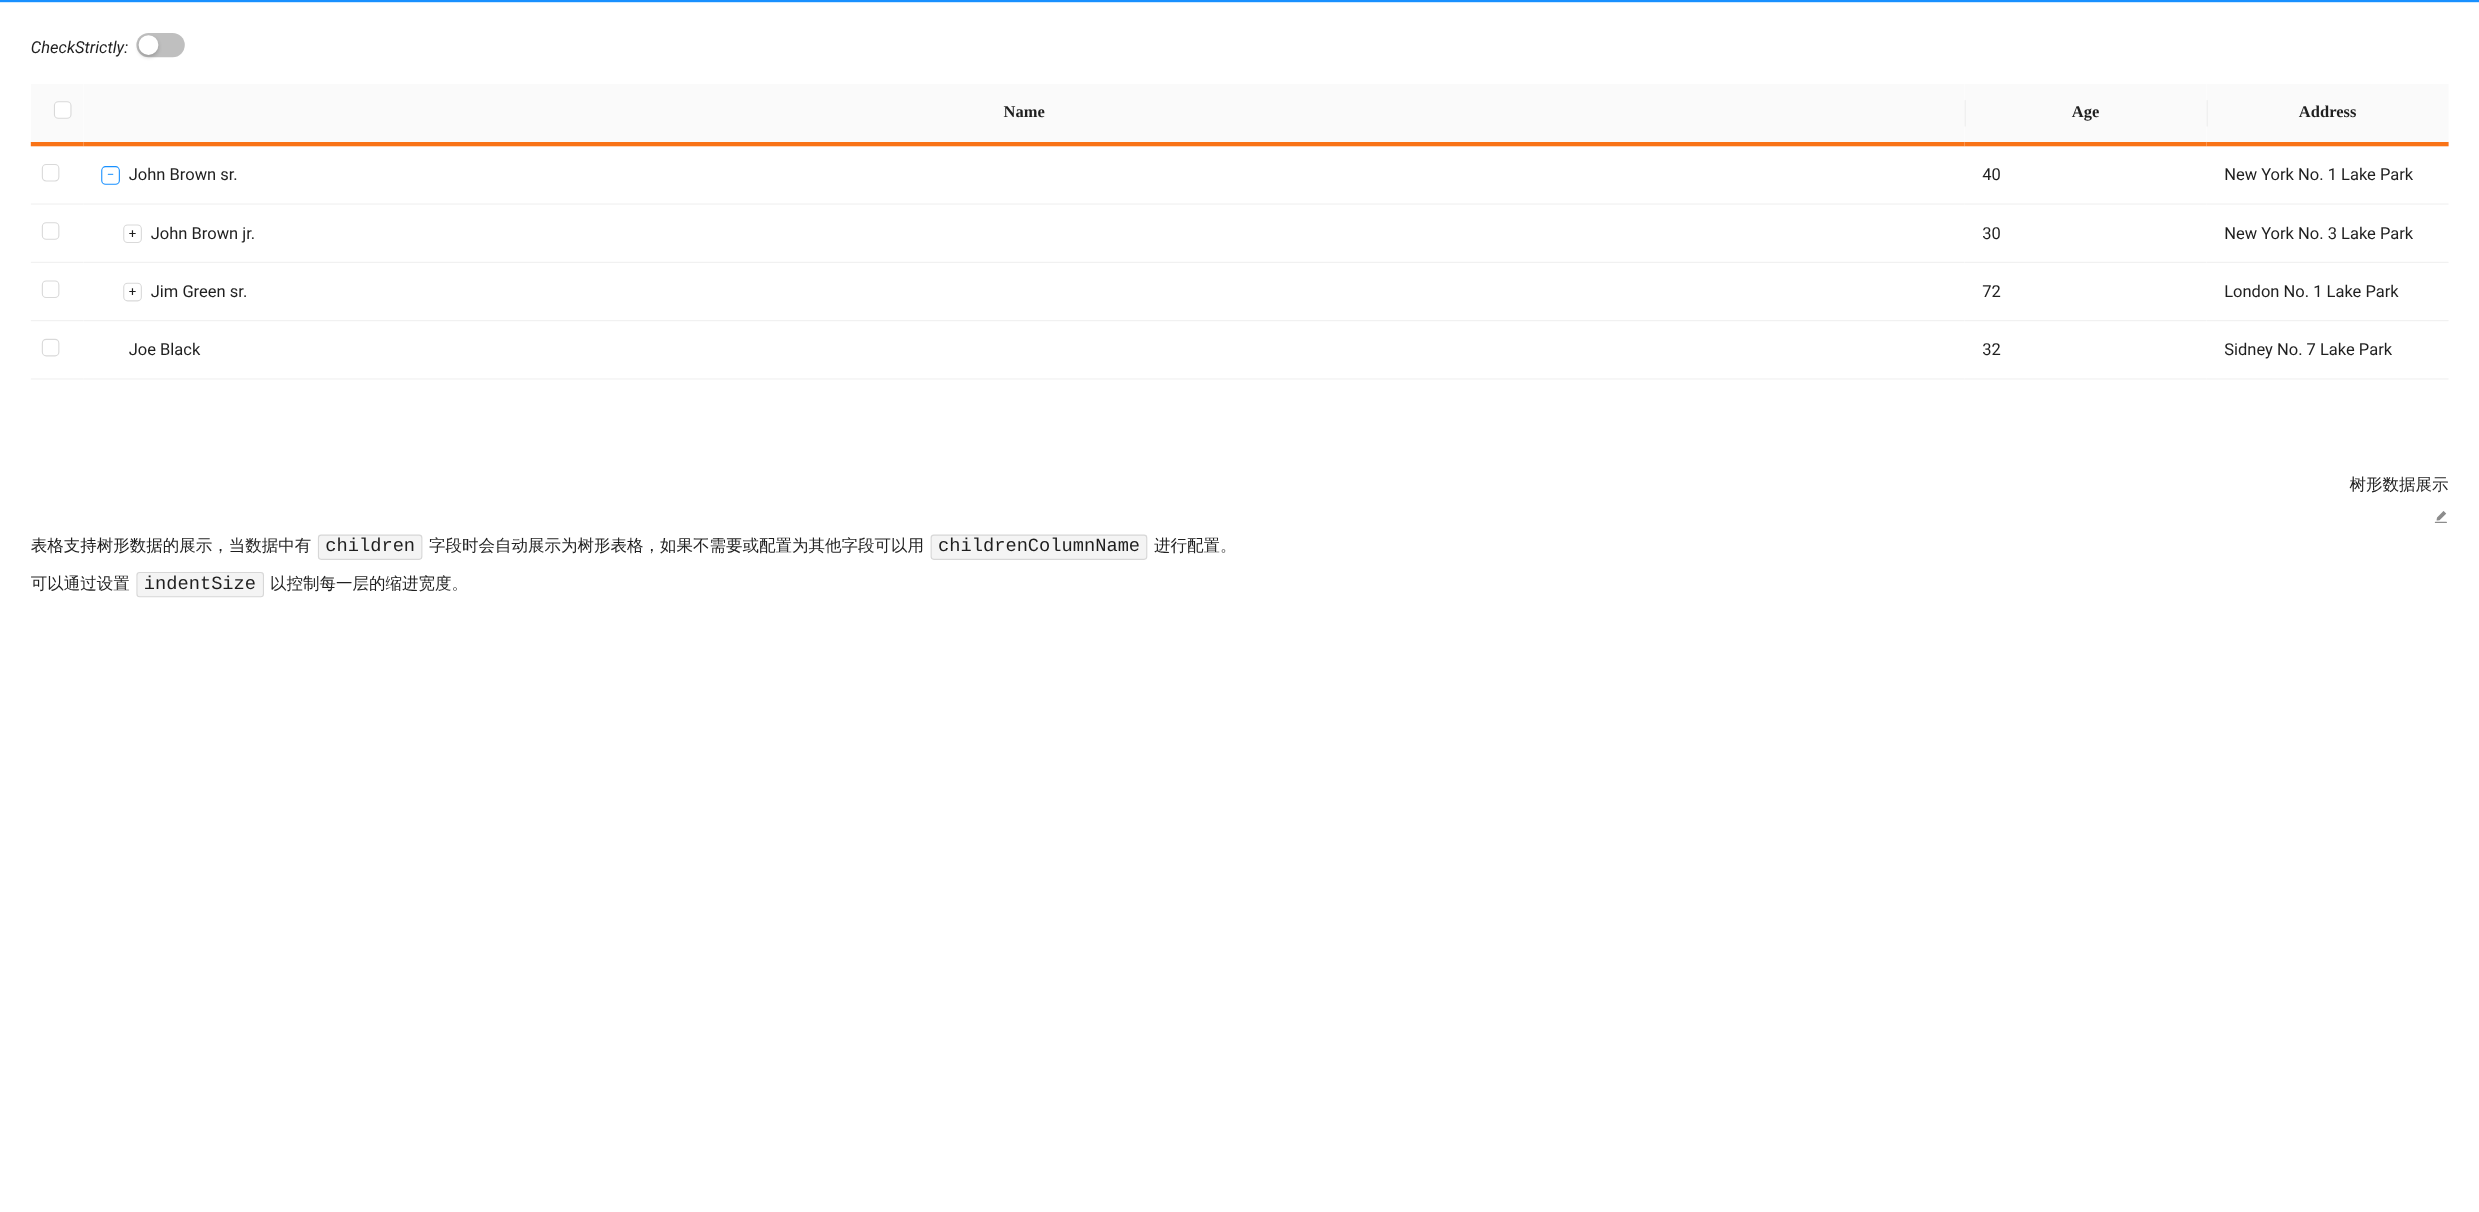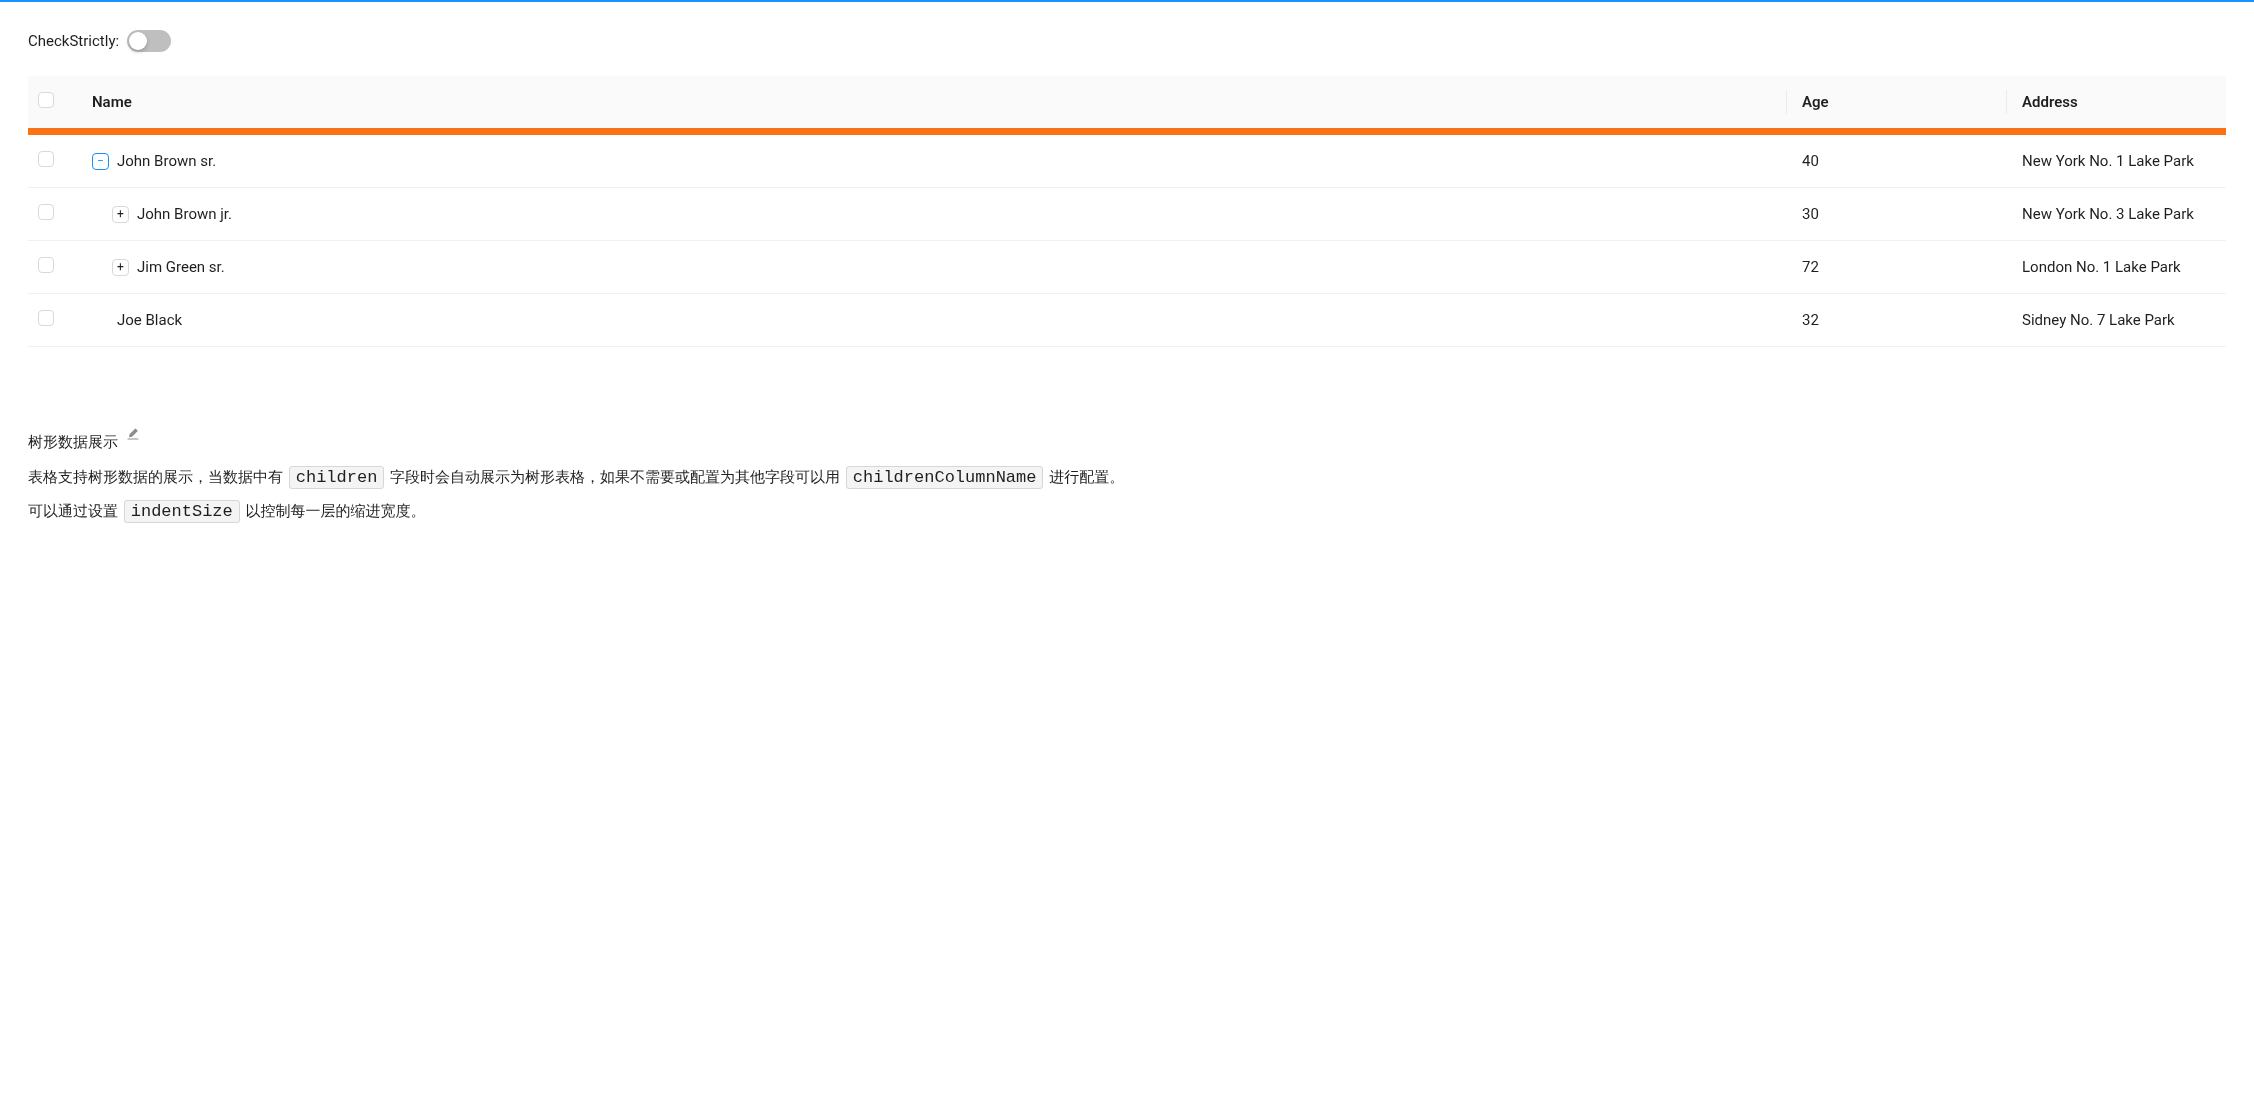--- a/index.html
+++ b/index.html
@@ -8,24 +8,25 @@
       font-size: 14px;
       color: rgba(0,0,0,0.88);
       background: #fff;
       border-top: 2px solid #1890ff;
     }
     .container {
       padding: 28px 28px 0 28px;
     }
     .toggle-row {
       display: flex;
-      align-items: center;
+      align-items: flex-end;
       gap: 8px;
       font-size: 15px;
       margin-bottom: 24px;
+      font-style: italic;
     }
     .switch {
       position: relative;
       width: 44px;
       height: 22px;
       background: rgba(0,0,0,0.25);
       border-radius: 100px;
       cursor: pointer;
     }
     .switch-handle {
@@ -40,24 +41,25 @@
     }
     .ant-table {
       width: 100%;
       border-collapse: collapse;
       font-size: 15px;
     }
     .ant-table thead th {
       background: #fafafa;
       color: rgba(0,0,0,0.88);
       font-weight: 600;
-      text-align: left;
+      text-align: center;
       padding: 16px 16px;
-      border-bottom: 7px solid #f97316;
+      border-bottom: 4px solid #f97316;
       position: relative;
+      font-family: Liberation Serif, serif;
     }
     .ant-table thead th.has-divider::before {
       content: "";
       position: absolute;
       left: 0;
       top: 50%;
       transform: translateY(-50%);
       height: 1.6em;
       width: 1px;
       background: rgba(0,0,0,0.06);
@@ -118,23 +120,24 @@
     }
     .doc-section {
       padding: 0 28px 28px 28px;
       margin-top: 80px;
       font-size: 15px;
       color: rgba(0,0,0,0.88);
       line-height: 2;
     }
     .doc-title-row {
       display: flex;
-      align-items: flex-start;
+      align-items: flex-end;
       gap: 8px;
       margin-bottom: 4px;
+      flex-direction: column;
     }
     .edit-icon {
       color: rgba(0,0,0,0.45);
       cursor: pointer;
       display: inline-flex;
     }
     .edit-icon svg { width: 14px; height: 14px; }
     code.inline {
       background: rgba(150,150,150,0.1);
       border: 1px solid rgba(100,100,100,0.2);

